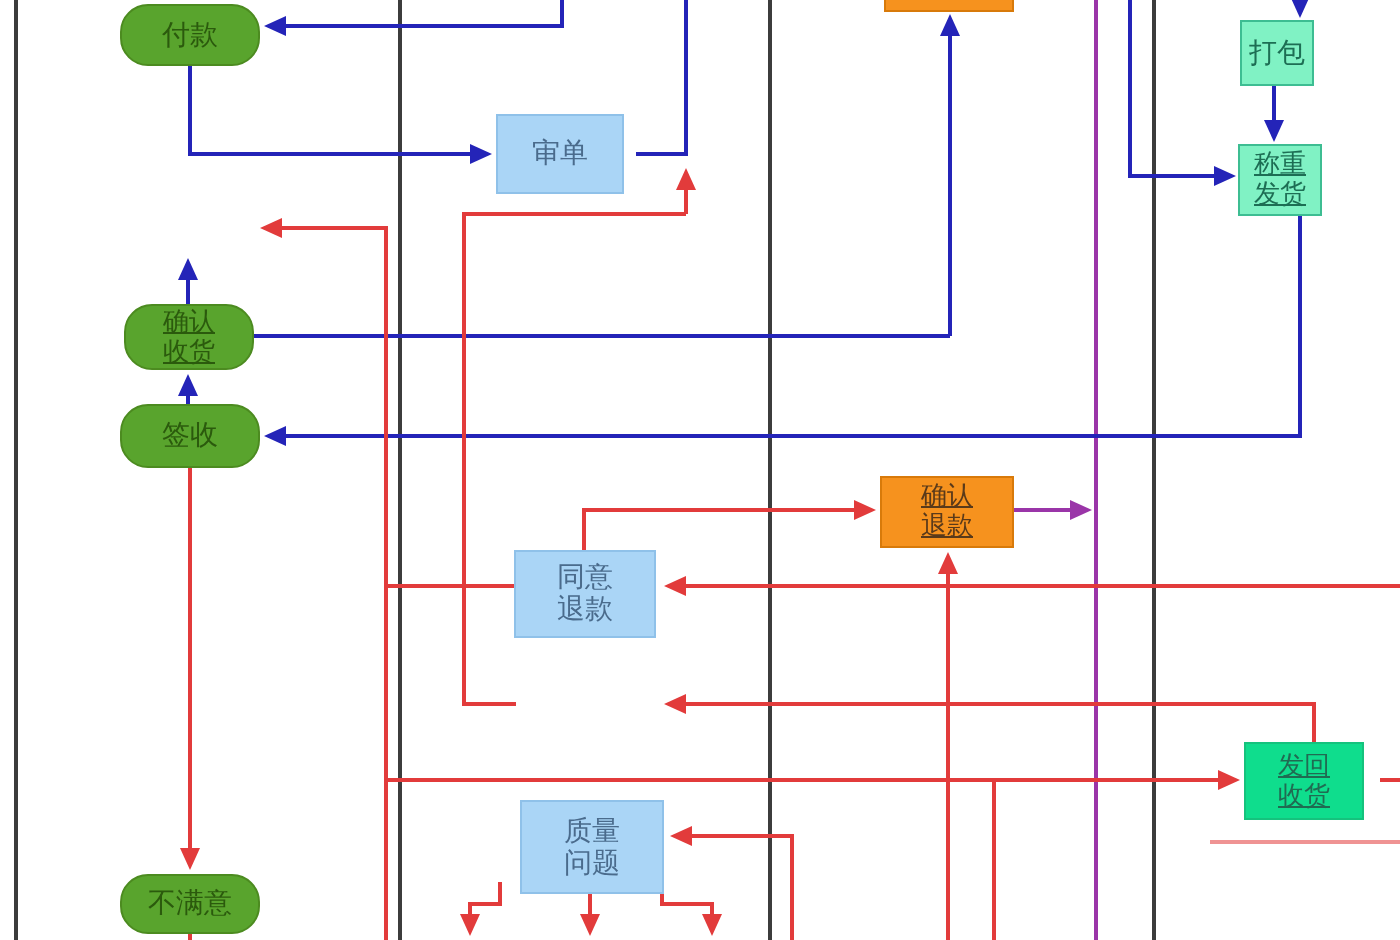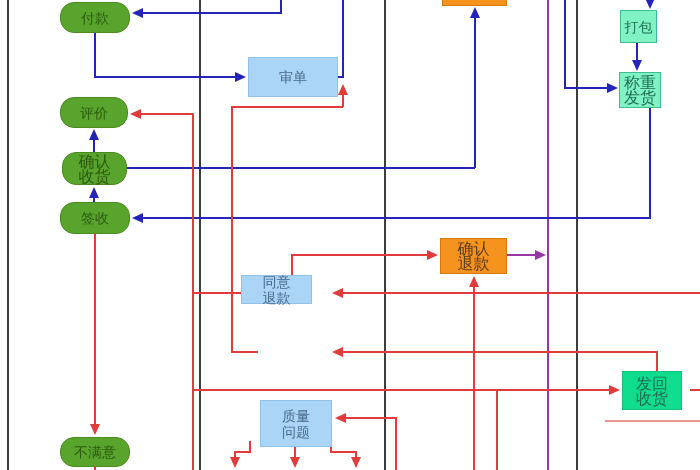--- a/index.html
+++ b/index.html
@@ -23,21 +23,21 @@
   .green{background:var(--green-fill,#59a42d);border:1px solid var(--green-border,#4c8b20);
     border-radius:14px;color:var(--green-text,#2b5a0d);align-items:center;}
   .bluebox{background:var(--blue-fill,#aad5f6);border:1px solid var(--blue-border,#8fc1e9);
     color:var(--blue-text,#4a6b8c);}
   .orangebox{background:var(--orange-fill,#f6921e);border:1px solid var(--orange-border,#d87a0a);
     color:var(--orange-text,#5a3a1a);}
   .mintbox{background:var(--mint-fill,#80f2c4);border:1px solid var(--mint-border,#3dbd92);
     color:var(--mint-text,#1d6e54);}
   .sgbox{background:var(--springgreen-fill,#0fdd8d);border:1px solid var(--springgreen-border,#15c27d);
     color:var(--springgreen-text,#206b52);}
-  .small{font-size:16px;line-height:15px;}
+  .small{font-size:13px;line-height:15px;text-decoration:underline;}
 </style>
 </head>
 <body>
 
 <div id="canvas">
 
   <div>
     <i class="seg v c-gray" style="left:7px;top:0;height:470px"></i>
     <i class="seg v c-gray" style="left:199px;top:0;height:470px"></i>
     <i class="seg v c-gray" style="left:384px;top:0;height:470px"></i>
@@ -161,38 +161,35 @@
   <div>
     <i class="seg h c-purple" style="left:506px;top:254px;width:30px"></i>
     <i class="ah ah-right c-purple" style="left:535px;top:250px"></i>
   </div>
 
   <div class="node orangebox" style="left:442px;top:-2px;width:65px;height:8px"></div>
 
   <div class="node green" style="left:60px;top:2px;width:70px;height:31px">
     <span>付款</span>
   </div>
-  <div class="node green" style="left:60px;top:97px;width:68px;height:31px">
-    <span>评价</span>
-  </div>
   <div class="node green small" style="left:62px;top:152px;width:65px;height:33px">
     <span>确认</span>
     <span>收货</span>
   </div>
   <div class="node green" style="left:60px;top:437px;width:70px;height:30px">
     <span>不满意</span>
   </div>
   <div class="node green" style="left:60px;top:202px;width:70px;height:32px">
     <span>签收</span>
   </div>
 
-  <div class="node bluebox" style="left:248px;top:57px;width:90px;height:40px">
+  <div class="node bluebox" style="left:248px;top:57px;width:64px;height:40px">
     <span>审单</span>
   </div>
-  <div class="node bluebox" style="left:241px;top:275px;width:71px;height:29px">
+  <div class="node bluebox" style="left:257px;top:275px;width:71px;height:44px">
     <span>同意</span>
     <span>退款</span>
   </div>
   <div class="node bluebox" style="left:260px;top:400px;width:72px;height:47px">
     <span>质量</span>
     <span>问题</span>
   </div>
 
   <div class="node orangebox small" style="left:440px;top:238px;width:67px;height:36px">
     <span>确认</span>

